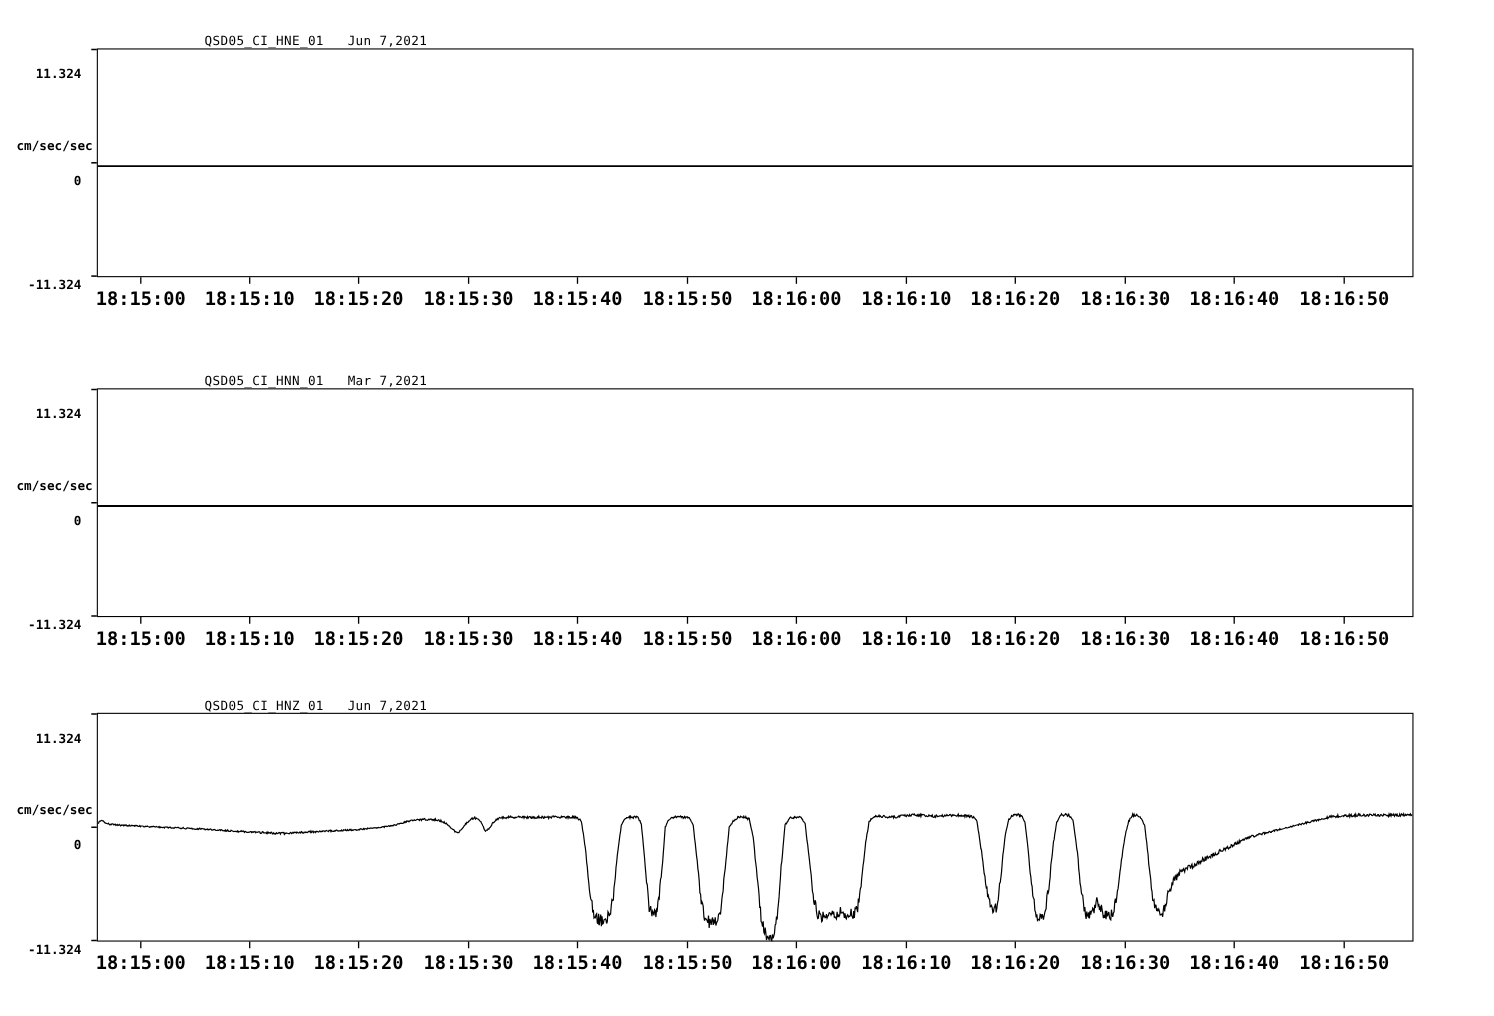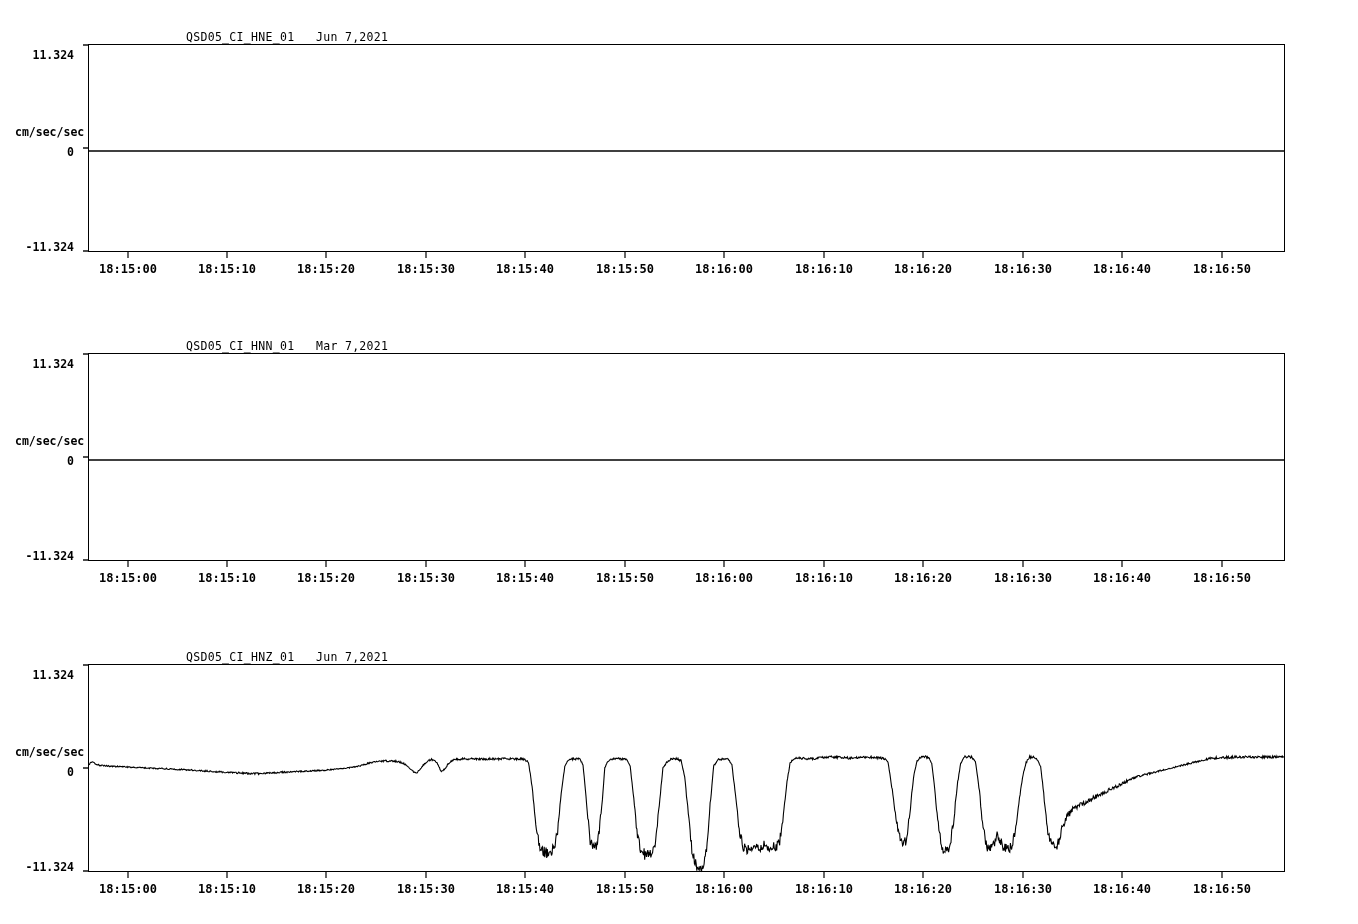--- a/index.html
+++ b/index.html
@@ -45,24 +45,25 @@
     font-family: "DejaVu Sans Mono", monospace;
     margin-left: 12px;
   }
   .ytick-label {
     position: absolute;
     font-size: 11.5px;
     font-weight: bold;
     text-align: right;
     white-space: pre;
     font-family: "DejaVu Sans Mono", monospace;
+    margin-top: 12px;
   }
   .xtick-label {
     position: absolute;
-    font-size: 12px;
+    font-size: 17px;
     font-weight: bold;
     text-align: center;
     white-space: pre;
     font-family: "DejaVu Sans Mono", monospace;
   }
   .trace {
     position: absolute;
     left: 0;
     top: 0;
   }
@@ -147,21 +148,21 @@
     <div class="xtick-label" style="left:475px;top:263px;width:100px;">18:15:40</div>
     <div class="xtick-label" style="left:575px;top:263px;width:100px;">18:15:50</div>
     <div class="xtick-label" style="left:674px;top:263px;width:100px;">18:16:00</div>
     <div class="xtick-label" style="left:774px;top:263px;width:100px;">18:16:10</div>
     <div class="xtick-label" style="left:873px;top:263px;width:100px;">18:16:20</div>
     <div class="xtick-label" style="left:973px;top:263px;width:100px;">18:16:30</div>
     <div class="xtick-label" style="left:1072px;top:263px;width:100px;">18:16:40</div>
     <div class="xtick-label" style="left:1172px;top:263px;width:100px;">18:16:50</div>
   </div>
 
-  <div class="panel" style="top:616px;height:308px;">
+  <div class="panel" style="top:600px;height:308px;">
     <div class="panel-title" style="left:186px;top:34px;">QSD05_CI_HNZ_01   Jun 7,2021</div>
     <div class="ytick-label" style="left:0px;top:52px;width:74px;">11.324</div>
     <div class="ytick-label" style="left:0px;top:149px;width:74px;">0</div>
     <div class="ytick-label" style="left:0px;top:244px;width:74px;">-11.324</div>
     <div class="ylabel-units" style="left:3px;top:129px;">cm/sec/sec</div>
     <div class="plot-frame" style="left:88px;top:48px;width:1197px;height:208px;"></div>
     <svg class="trace" width="1358" height="308" style="left:0;top:0;">
       <line x1="83" y1="49" x2="88" y2="49" stroke="#000" stroke-width="1.4"></line>
       <line x1="83" y1="152" x2="88" y2="152" stroke="#000" stroke-width="1.4"></line>
       <line x1="83" y1="255" x2="88" y2="255" stroke="#000" stroke-width="1.4"></line>

